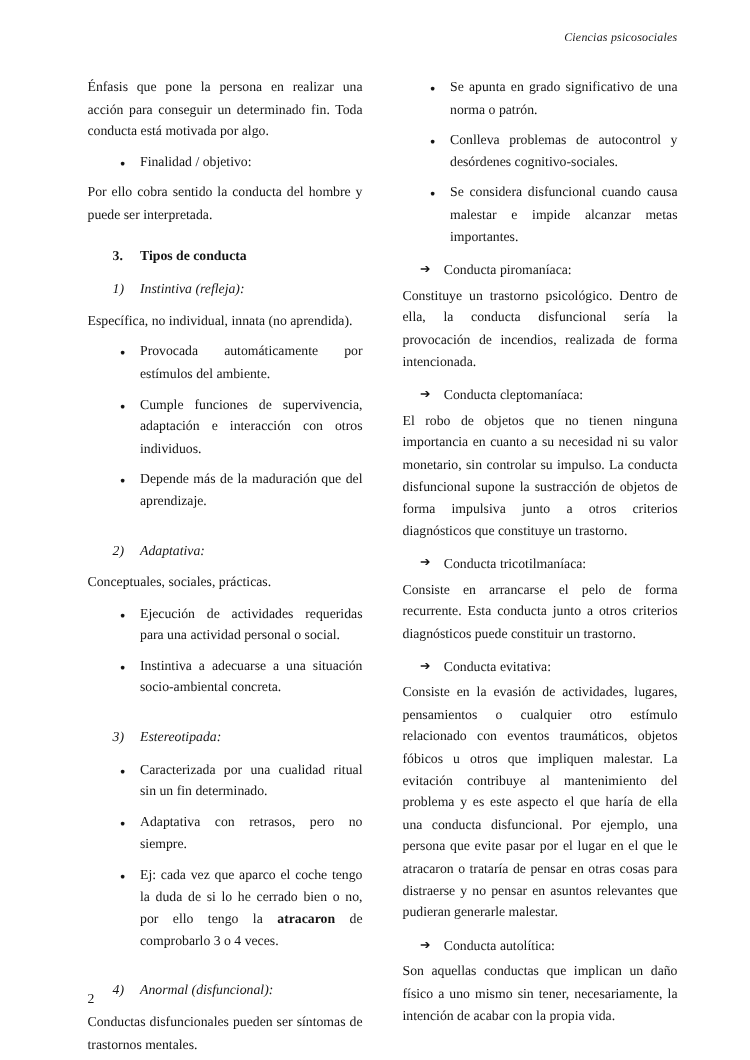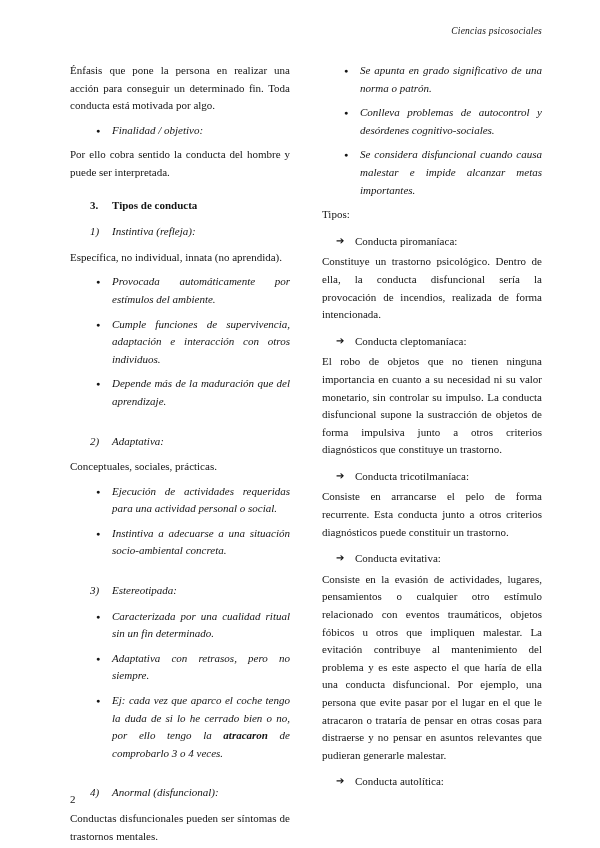--- a/index.html
+++ b/index.html
@@ -30,21 +30,21 @@
     line-height: 1.6;
     text-align: justify;
   }
   .para { margin: 0 0 7px; }
   .bullet { display: flex; margin: 0 0 7px; }
   .bullet .b-marker {
     flex: none; width: 16px; margin-left: 26px;
     font-size: 7px; padding-top: 4px; text-align: left;
   }
   .col-right .bullet .b-marker { margin-left: 22px; }
-  .bullet .b-text { flex: 1; text-align: justify; font-style: italic; }
+  .bullet .b-text { flex: 1; text-align: justify; }
   .main-sec { display: flex; font-weight: bold; margin: 15px 0 9px; }
   .main-sec .sec-num { flex: none; width: 22px; margin-left: 20px; }
   .sec { display: flex; font-style: italic; margin: 22px 0 8px; }
   .sec.tight { margin-top: 6px; }
   .sec .sec-num { flex: none; width: 22px; margin-left: 20px; }
   .arrow { display: flex; margin: 9px 0 3px; }
   .arrow .a-marker { flex: none; width: 19px; margin-left: 14px; font-size: 10px; }
   .bold { font-weight: bold; }
   .tipos { margin: 4px 0 6px; }
   .pageno {
@@ -143,21 +143,20 @@
       </div>
       <div class="bullet">
         <span class="b-marker">●</span>
         <div class="b-text">Conlleva problemas de autocontrol y desórdenes cognitivo-sociales.</div>
       </div>
       <div class="bullet">
         <span class="b-marker">●</span>
         <div class="b-text">Se considera disfuncional cuando causa malestar e impide alcanzar metas importantes.</div>
       </div>
 
-      <p class="para tipos">Tipos:</p>
 
       <div class="arrow">
         <span class="a-marker">➔</span>
         <div class="a-text">Conducta piromaníaca:</div>
       </div>
       <p class="para">Constituye un trastorno psicológico. Dentro de ella, la conducta disfuncional sería la provocación de incendios, realizada de forma intencionada.</p>
 
       <div class="arrow">
         <span class="a-marker">➔</span>
         <div class="a-text">Conducta cleptomaníaca:</div>
@@ -173,19 +172,20 @@
       <div class="arrow">
         <span class="a-marker">➔</span>
         <div class="a-text">Conducta evitativa:</div>
       </div>
       <p class="para">Consiste en la evasión de actividades, lugares, pensamientos o cualquier otro estímulo relacionado con eventos traumáticos, objetos fóbicos u otros que impliquen malestar. La evitación contribuye al mantenimiento del problema y es este aspecto el que haría de ella una conducta disfuncional. Por ejemplo, una persona que evite pasar por el lugar en el que le atracaron o trataría de pensar en otras cosas para distraerse y no pensar en asuntos relevantes que pudieran generarle malestar.</p>
 
       <div class="arrow">
         <span class="a-marker">➔</span>
         <div class="a-text">Conducta autolítica:</div>
       </div>
+      <p class="para">Son aquellas conductas que implican un daño físico a uno mismo sin tener, necesariamente, la intención de acabar con la propia vida.</p>
 
     </div>
   </div>
 
   <div class="pageno">2</div>
 
 </div>
 
 </body></html>

